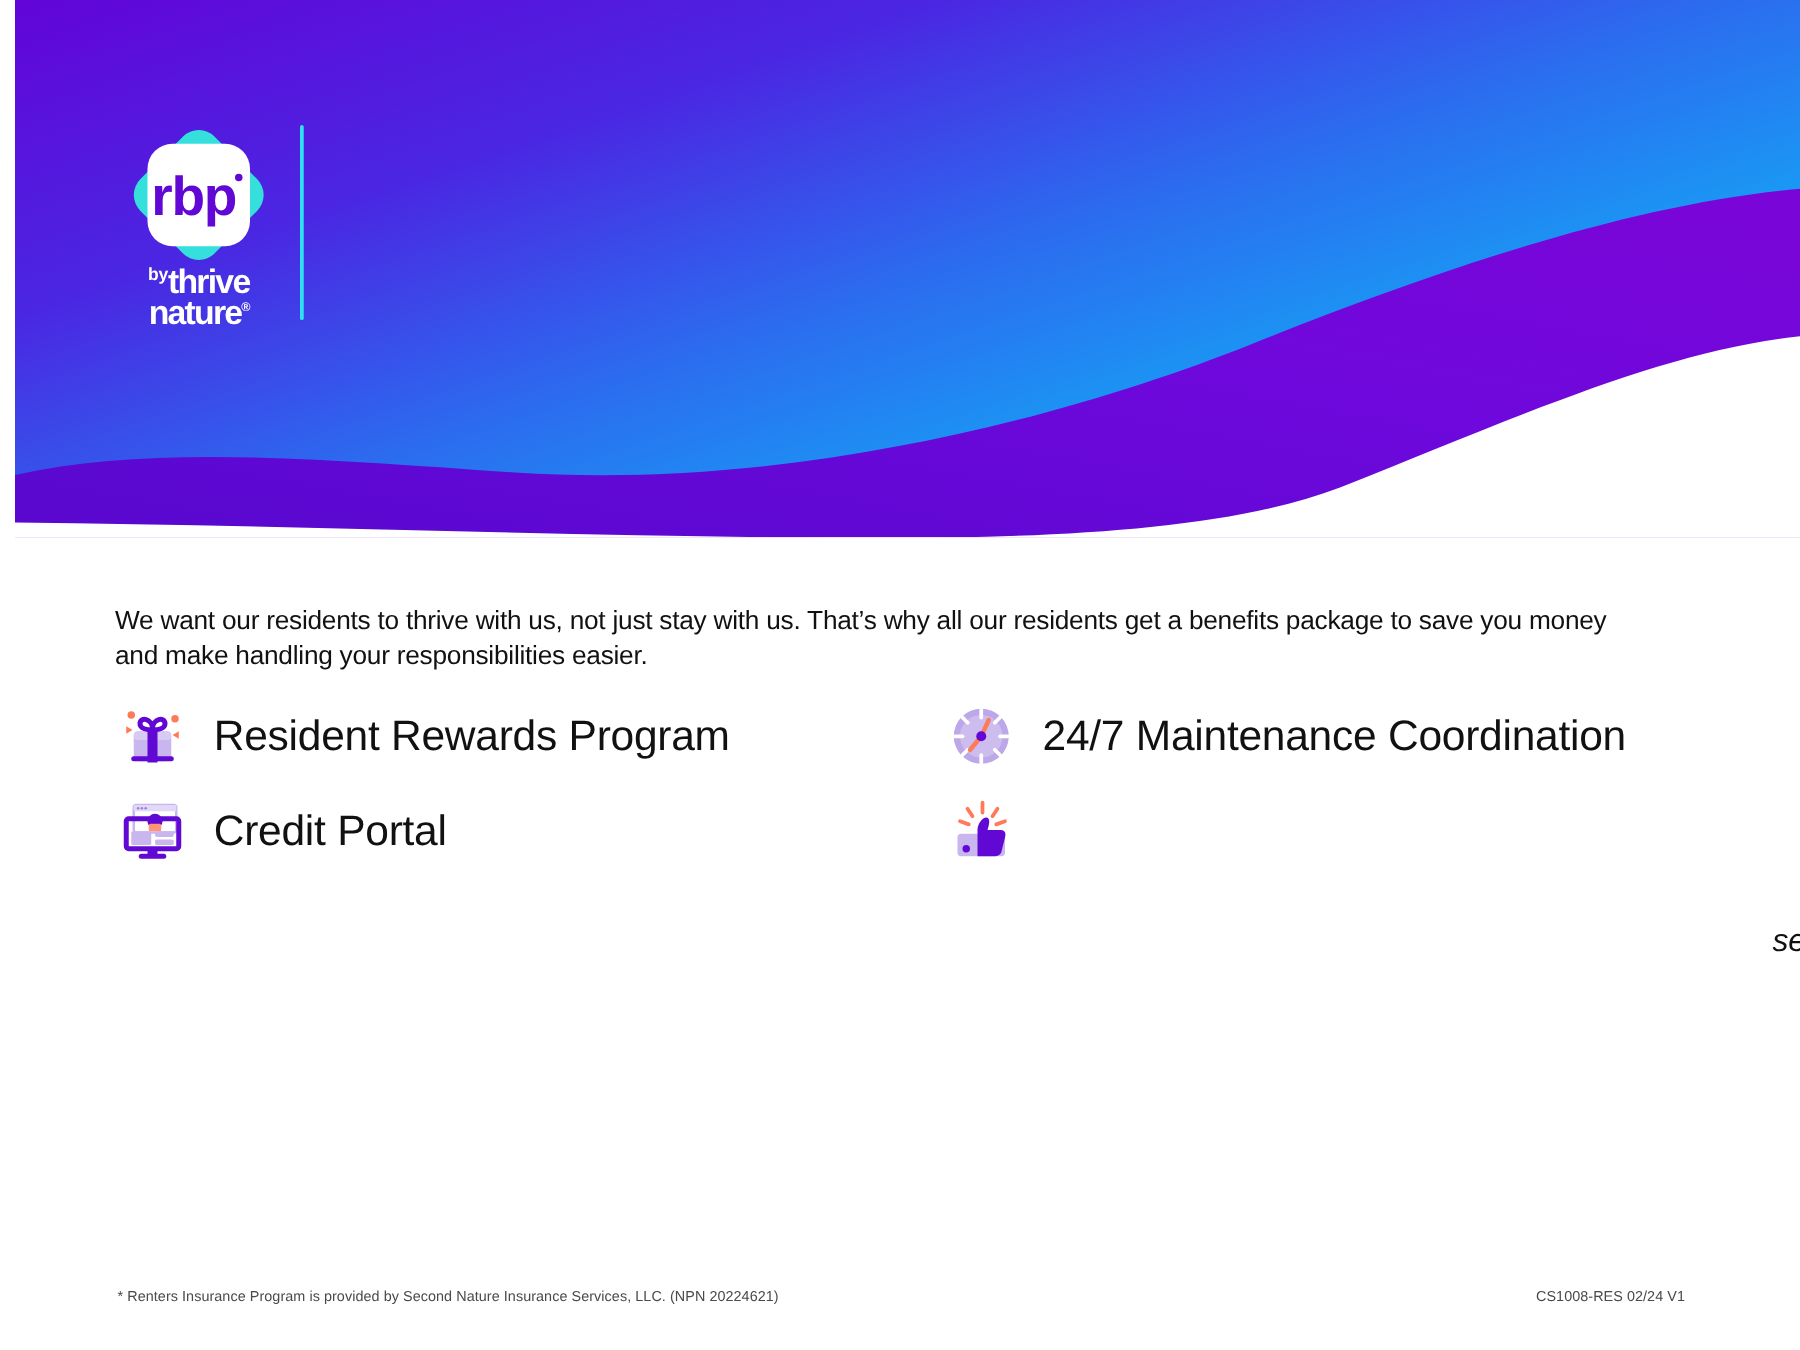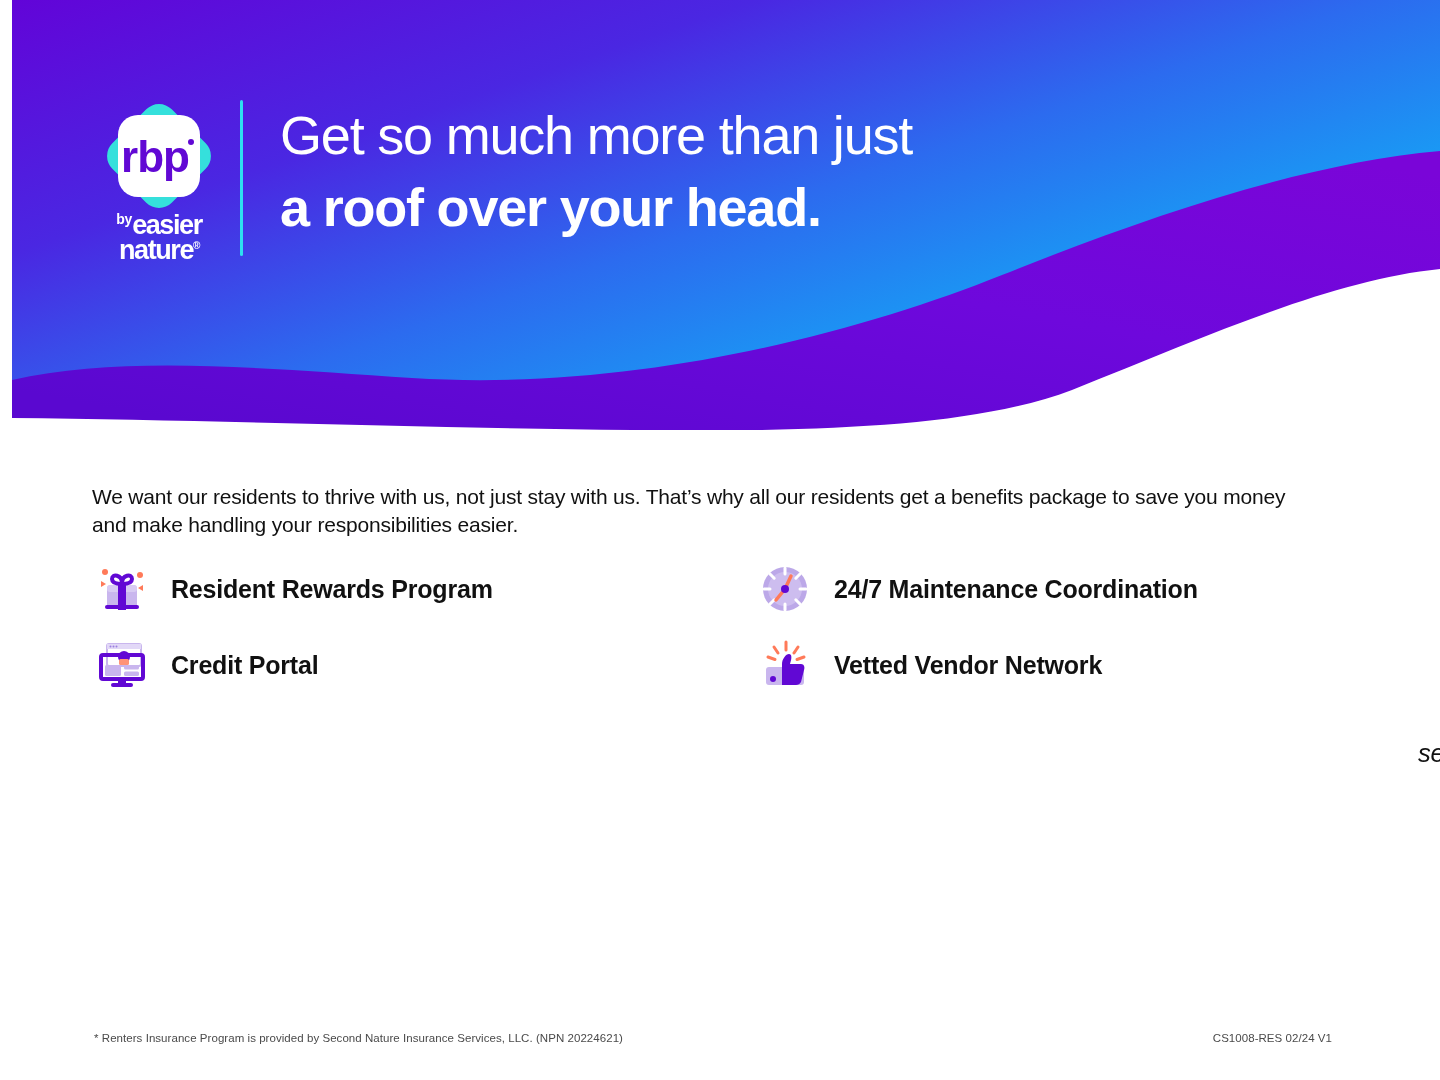--- a/index.html
+++ b/index.html
@@ -148,24 +148,23 @@
   .benefit .ico {
     width: 60px;
     min-width: 60px;
     height: 58px;
     display: flex;
     align-items: center;
     justify-content: center;
   }
   .benefit .blabel {
     margin-left: 19px;
-    font-size: 25px;
+    font-size: 34px;
     color: #111111;
     letter-spacing: -0.2px;
-    font-weight: bold;
   }
 
   .learnmore {
     position: absolute;
     left: 663px;
     top: 152px;
     font-size: 25.5px;
     font-style: italic;
     color: #111111;
     letter-spacing: -0.2px;
@@ -175,21 +174,21 @@
   .footer-left {
     position: absolute;
     left: 94px;
     top: 1032px;
     font-size: 11.5px;
     color: #4a4a4a;
     letter-spacing: 0.05px;
   }
   .footer-right {
     position: absolute;
-    right: 108px;
+    right: 92px;
     top: 1032px;
     font-size: 11.5px;
     color: #4a4a4a;
     letter-spacing: 0.05px;
   }
 </style>
 </head>
 <body>
 
 <div class="hero">
@@ -240,31 +239,27 @@
     <div class="logo-block">
       <div class="logo-mark">
         <svg width="112" height="112" viewBox="0 0 112 112">
           <rect x="14" y="14" width="84" height="84" rx="18" ry="18" transform="rotate(45 56 56)" fill="#35E0DC"></rect>
           <rect x="15" y="15" width="82" height="82" rx="20" ry="20" fill="#ffffff"></rect>
           <text x="52" y="72" text-anchor="middle" font-family="'Liberation Sans', sans-serif" font-size="44" font-weight="bold" fill="#6108D4" letter-spacing="-1">rbp</text>
           <circle cx="88" cy="42" r="3" fill="#6108D4"></circle>
         </svg>
       </div>
       <div class="logo-sub">
-        <span class="by">by</span><span class="sn1">easier</span>
+        <span class="by">by</span><span class="sn1">thrive</span>
         <span class="sn2"><span>nature</span><span class="reg">®</span></span>
       </div>
     </div>
 
     <div class="logo-divider"></div>
 
-    <div class="headline">
-      <span class="l1">Get so much more than just</span>
-      <span class="l2">a roof over your head.</span>
-    </div>
 
   </div>
 </div>
 
 <p class="intro">We want our residents to thrive with us, not just stay with us. That’s why all our residents get a benefits package to save you money and make handling your responsibilities easier.</p>
 
 <div class="benefits">
 
   <div class="bcol left">
 
@@ -344,21 +339,20 @@
             <path d="M39 8 l-4 6"></path>
             <path d="M9 18 l7 2.5"></path>
             <path d="M45 18 l-7 2.5"></path>
           </g>
           <rect x="7" y="28" width="38" height="18" rx="3" fill="#C9B6EE"></rect>
           <circle cx="14" cy="40" r="3" fill="#6108D4"></circle>
           <path d="M23 46 L23 25 C23 20, 27 15, 30 15 C33 15, 33 19, 31 25
                    L42 25 C45 25, 46 28, 45 31 L42 43 C41 45, 39 46, 37 46 Z" fill="#6108D4"></path>
         </svg>
       </span>
-      <span class="blabel">Vetted Vendor Network</span>
     </div>
 
     <div class="learnmore">Learn more at secondnature.com/residents</div>
 
   </div>
 
 </div>
 
 <div class="footer-left">* Renters Insurance Program is provided by Second Nature Insurance Services, LLC. (NPN 20224621)</div>
 <div class="footer-right">CS1008-RES 02/24 V1</div>

